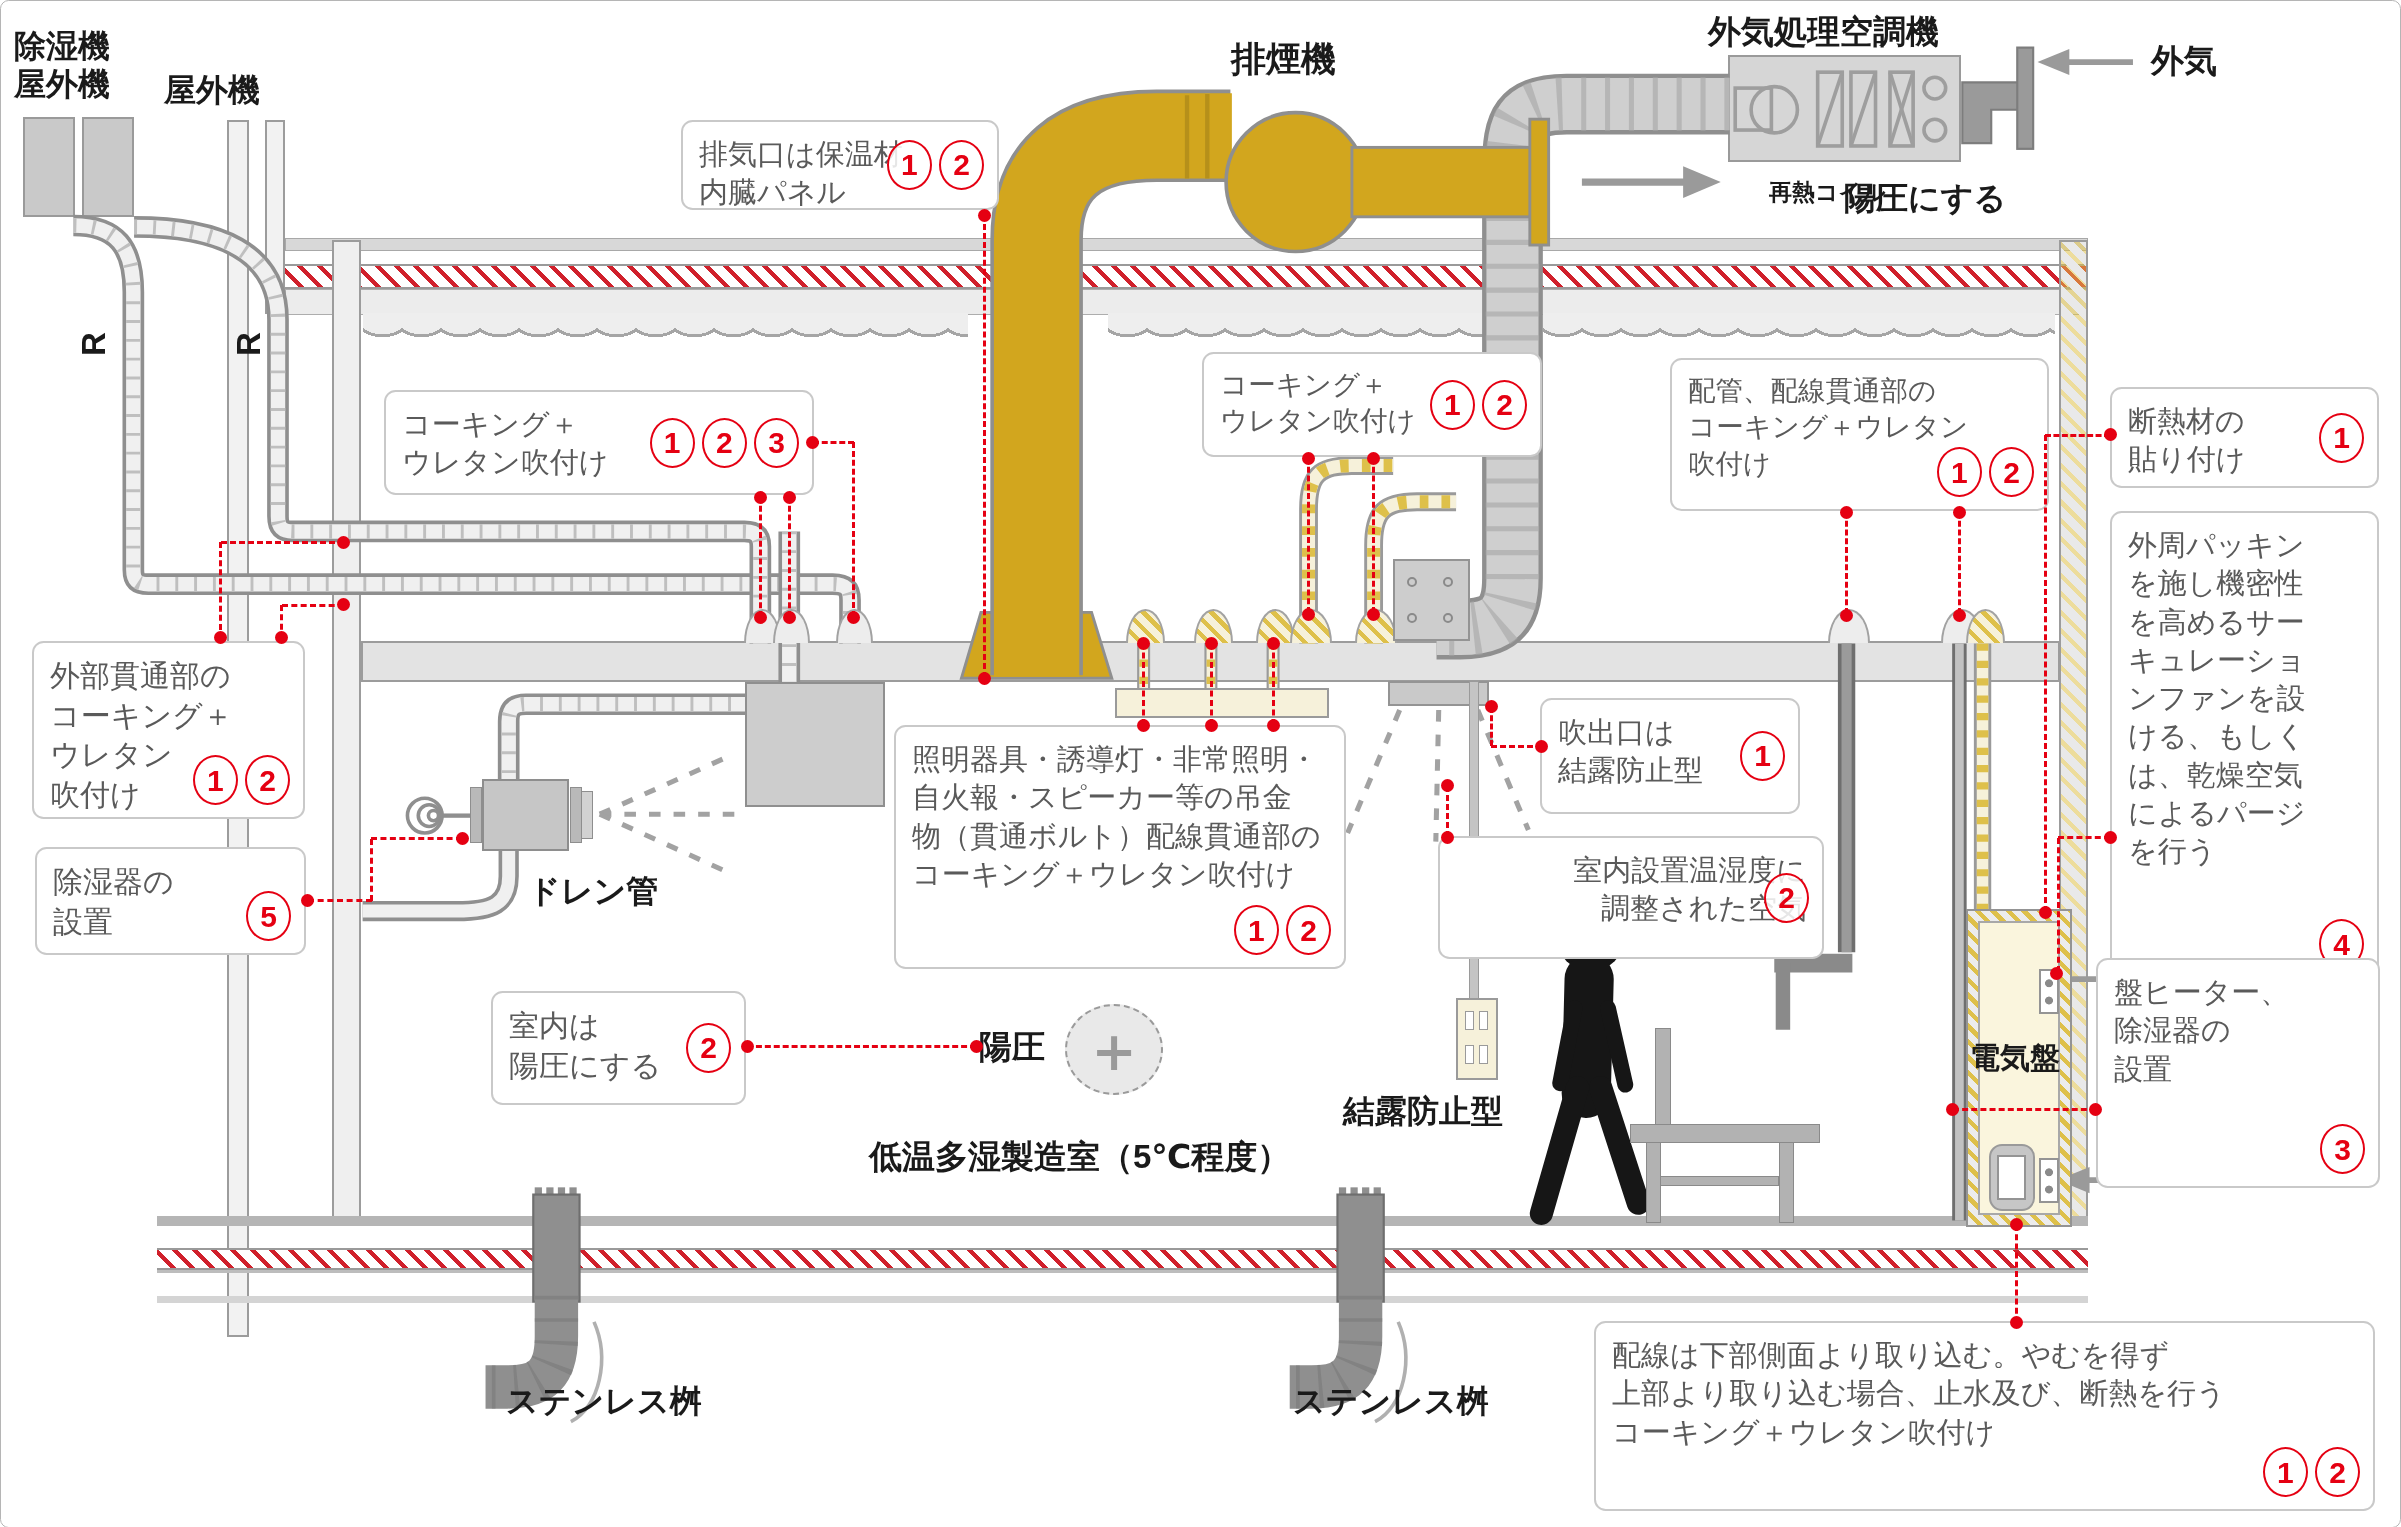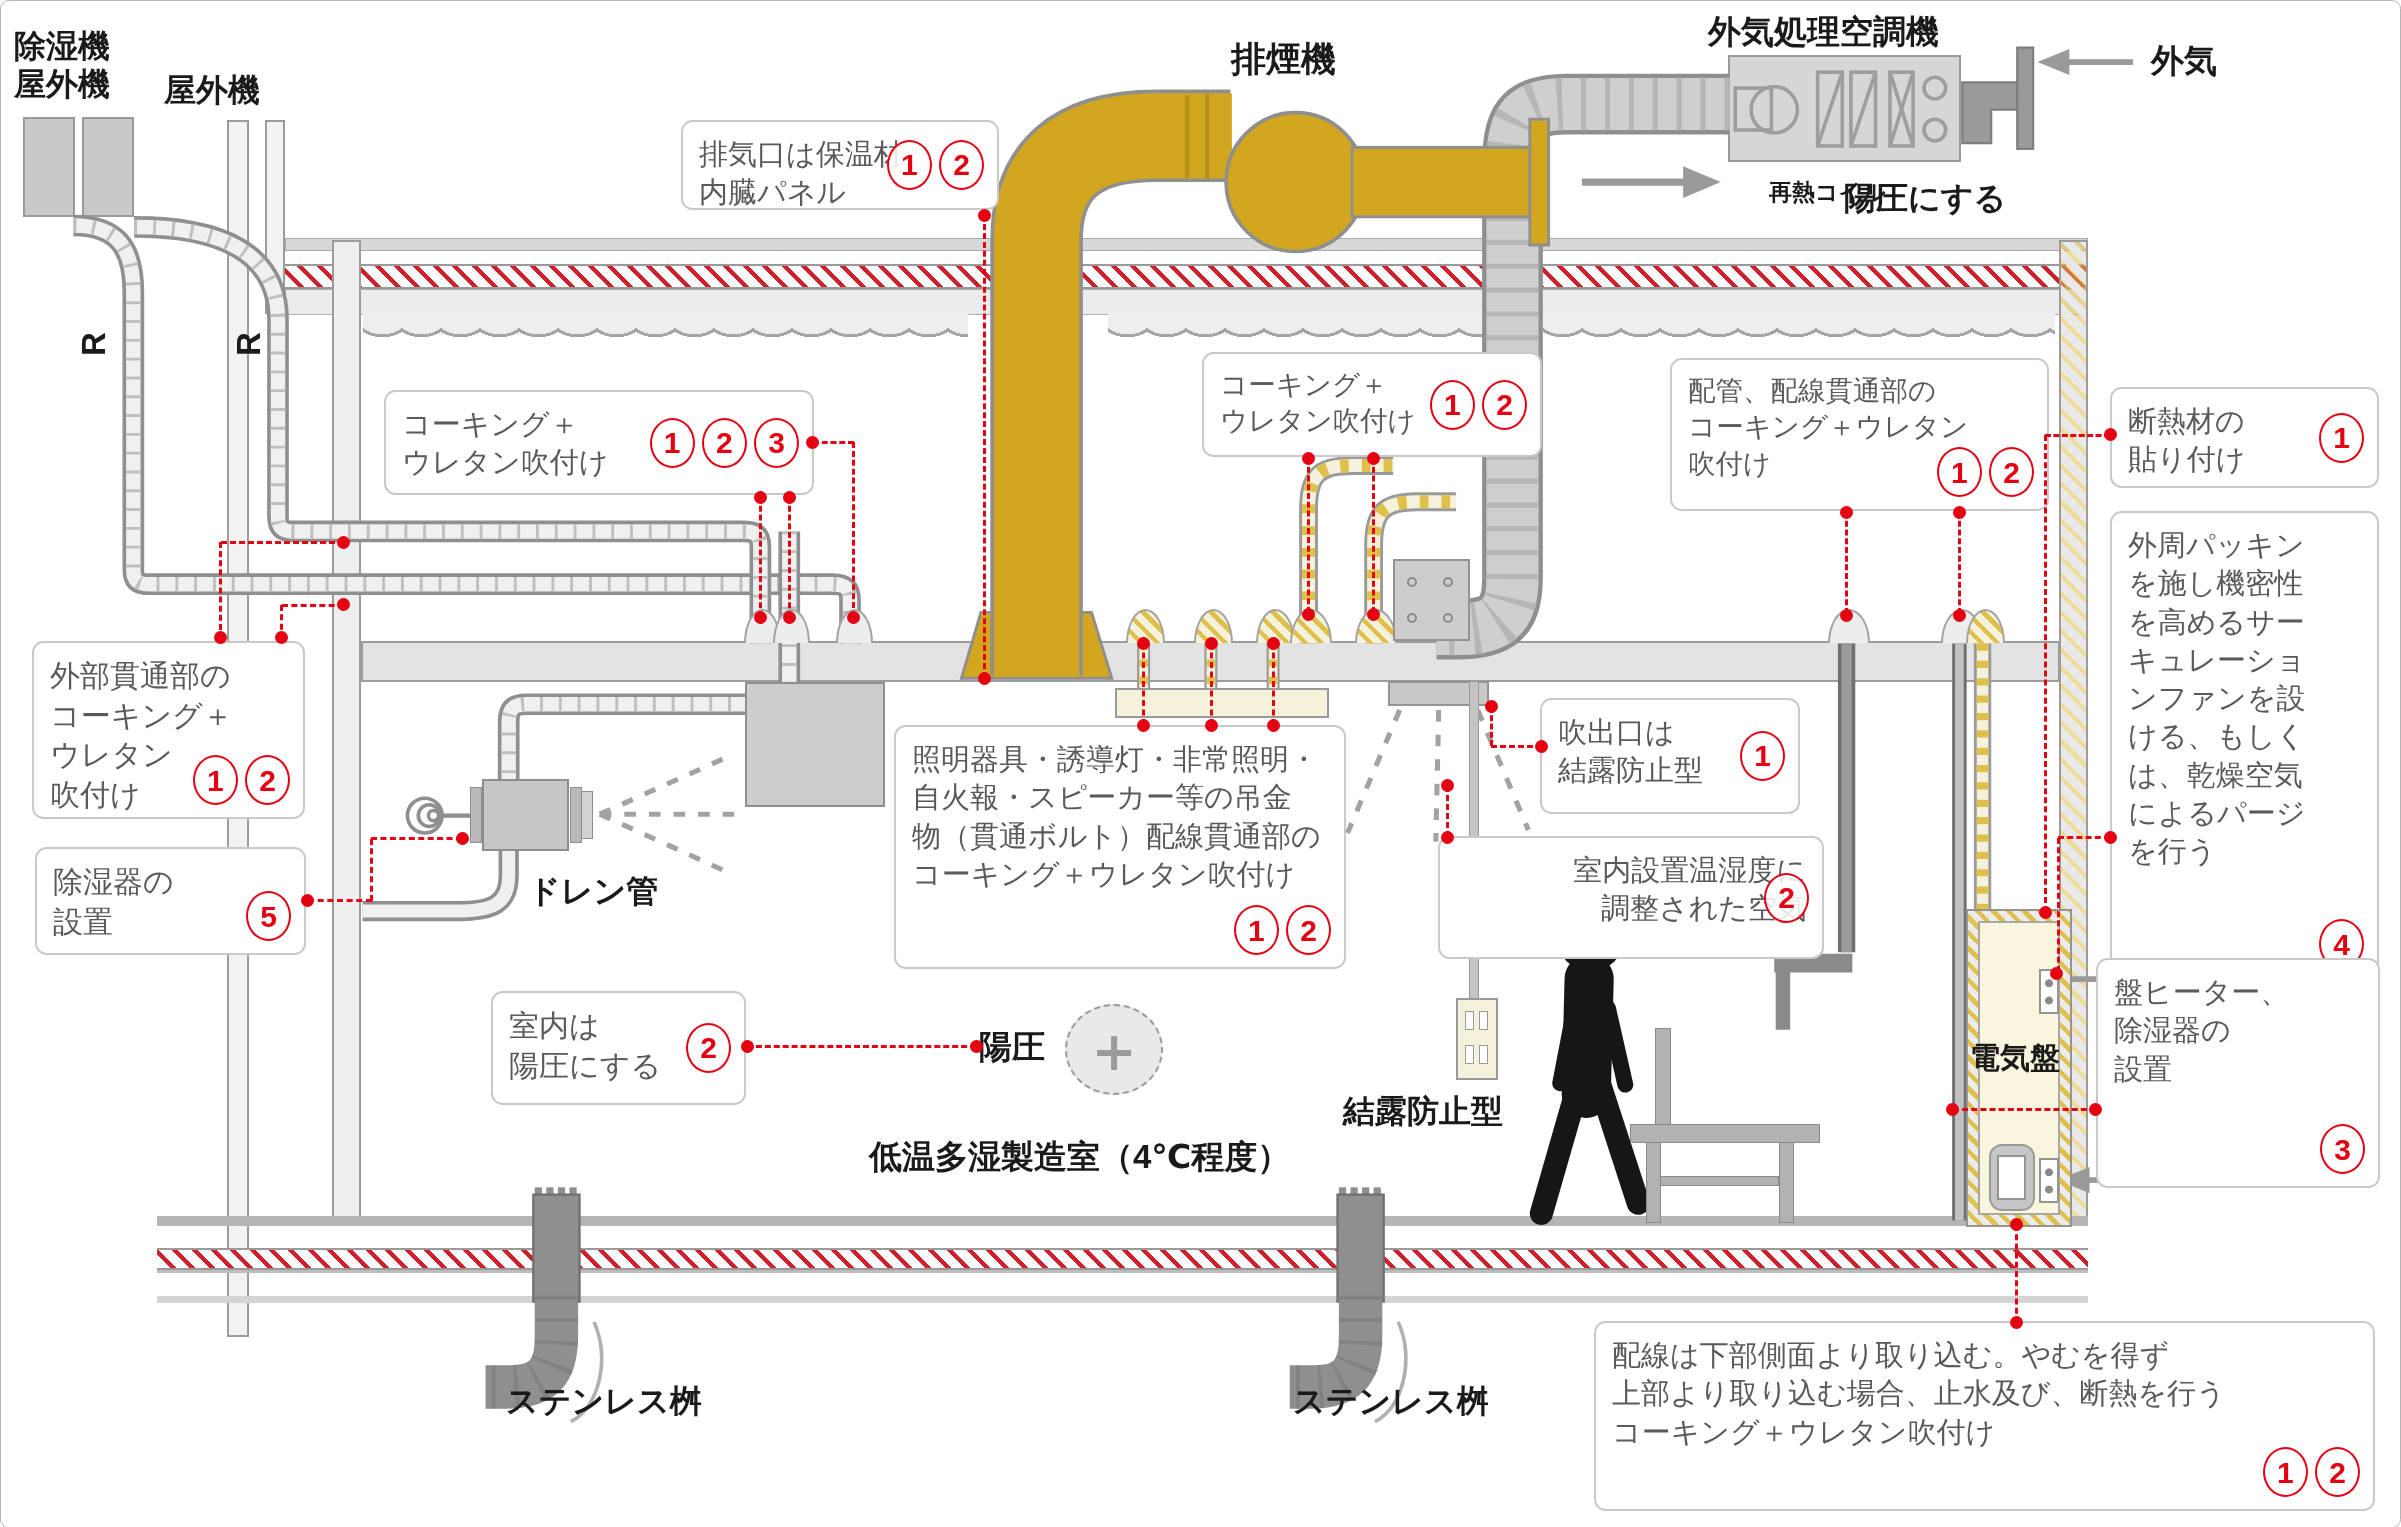--- a/index.html
+++ b/index.html
@@ -263,21 +263,21 @@
   <div class="blabel" style="left:81px;top:324px;font-size:33px;transform:rotate(-90deg);">R</div>
   <div class="blabel" style="left:236px;top:324px;font-size:33px;transform:rotate(-90deg);">R</div>
   <div class="blabel" style="left:1230px;top:35px;font-size:35px;">排煙機</div>
   <div class="blabel" style="left:1707px;top:8.7px;font-size:33px;">外気処理空調機</div>
   <div class="blabel" style="left:1768px;top:176px;font-size:23px;">再熱コイル</div>
   <div class="blabel" style="left:1843px;top:176px;font-size:32px;">陽圧にする</div>
   <div class="blabel" style="left:2150px;top:38px;font-size:33px;">外気</div>
   <div class="blabel" style="left:527px;top:869px;font-size:32px;">ドレン管</div>
   <div class="blabel" style="left:978px;top:1024px;font-size:33px;text-align:center;">陽圧</div>
   <div class="blabel" style="left:1342px;top:1089px;font-size:32px;">結露防止型</div>
-  <div class="blabel" style="left:868px;top:1134px;font-size:33px;">低温多湿製造室（4℃程度）</div>
+  <div class="blabel" style="left:868px;top:1134px;font-size:33px;">低温多湿製造室（5℃程度）</div>
   <div class="blabel" style="left:1969px;top:1037px;font-size:30px;z-index:4;">電気盤</div>
   <div class="blabel" style="left:505px;top:1379px;font-size:32px;">ステンレス桝</div>
   <div class="blabel" style="left:1292px;top:1379px;font-size:32px;">ステンレス桝</div>
 
   <div class="vd" style="left:982px;top:214px;height:463px;"></div>
   <div class="rdot" style="left:977px;top:208px;"></div>
     <div class="rdot" style="left:977px;top:671px;"></div>
 
   <div class="vd" style="left:758px;top:496px;height:120px;"></div>
   <div class="vd" style="left:787px;top:496px;height:120px;"></div>

